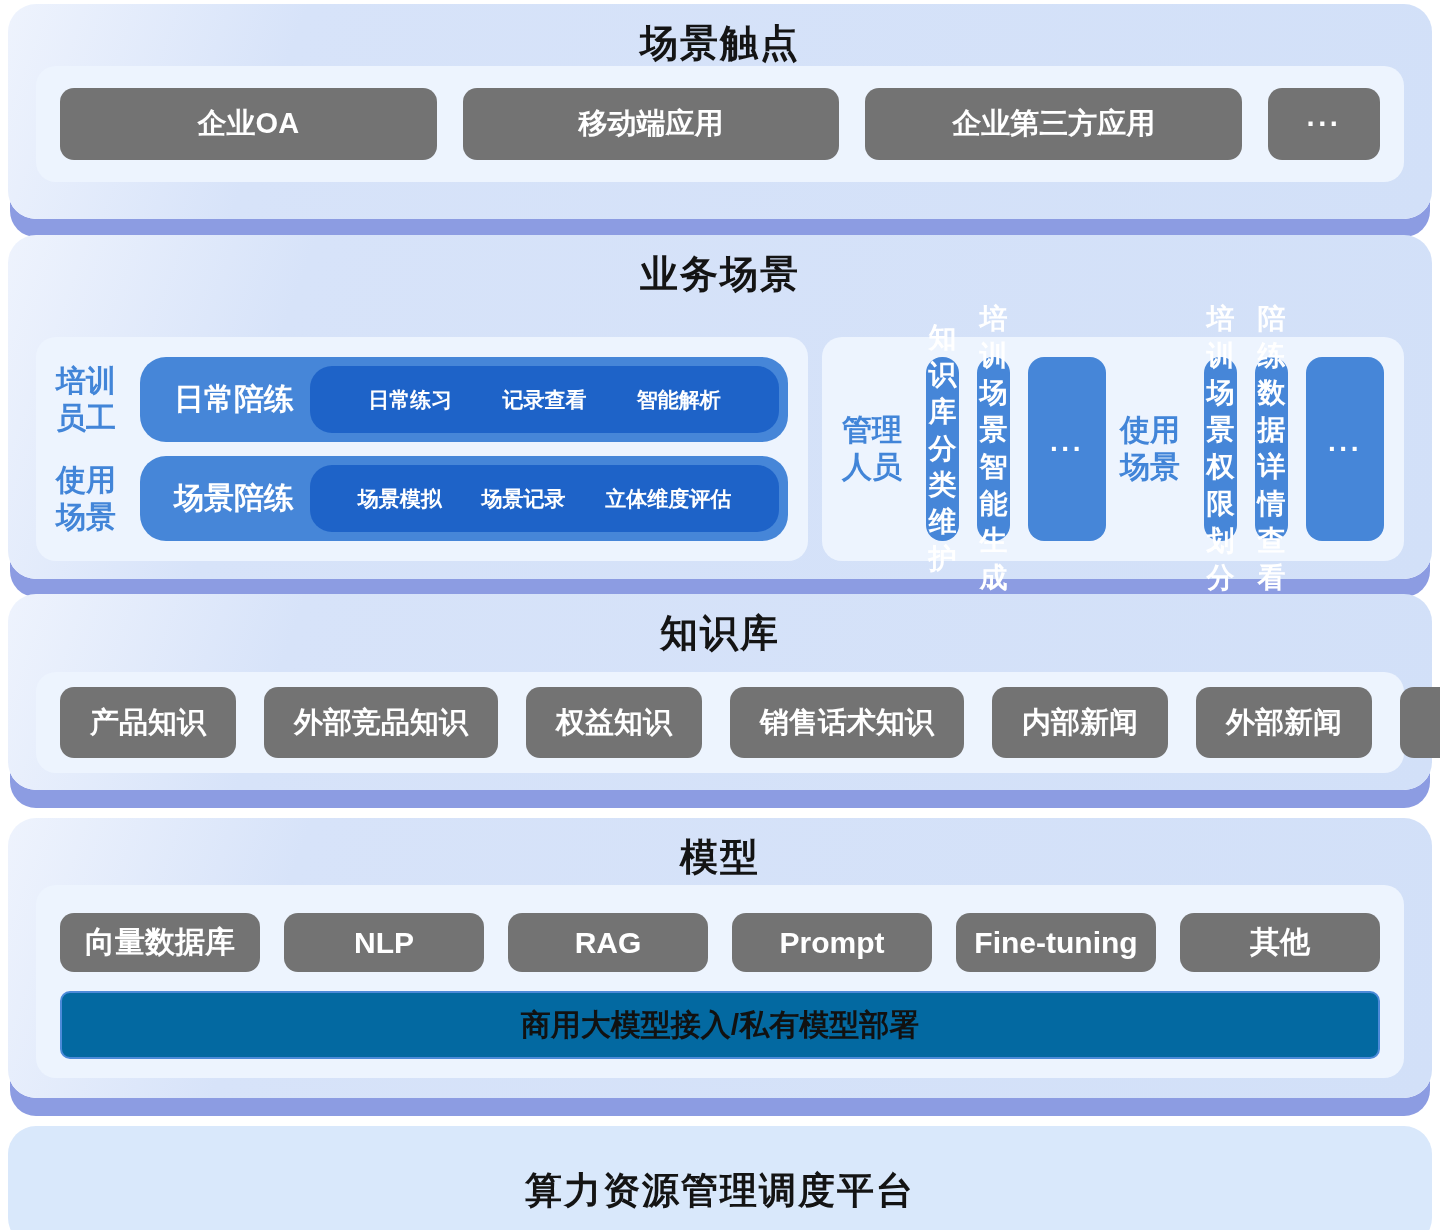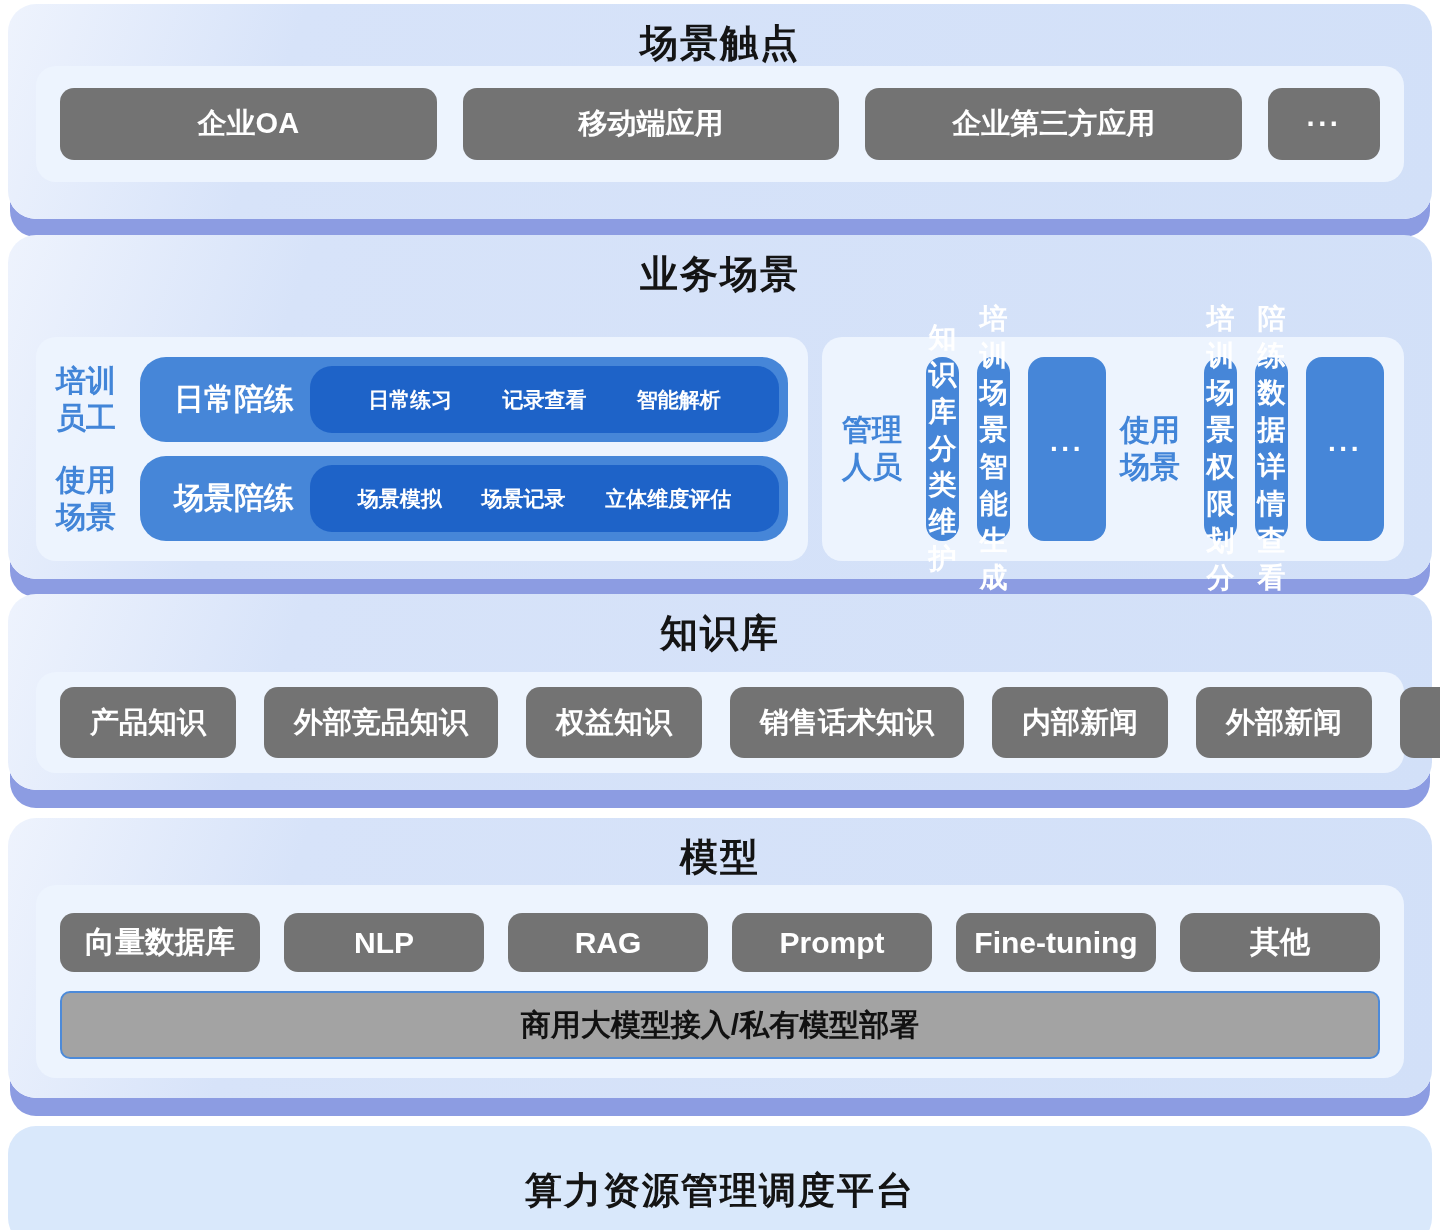--- a/index.html
+++ b/index.html
@@ -65,21 +65,21 @@
   #panel-knowledge .tray{top:78px;height:101px;padding:15px 24px;display:flex;gap:28px;justify-content:space-between;}
   #panel-knowledge .btn{font-size:29px;padding:0 30px;flex:0 1 auto;}
   #panel-knowledge .more{flex:0 0 135px;padding:0;}
 
   
   #panel-model{top:818px;height:280px;}
   #panel-model .tray{top:67px;height:193px;padding:28px 24px 16px;display:flex;flex-direction:column;}
   .model-row{display:flex;gap:24px;height:59px;}
   .model-row .btn{flex:1;font-size:30px;font-weight:600;}
   .model-bar{
-    margin-top:19px;height:64px;background:#a3a3a3;border:2px solid #4c8ad9;border-radius:10px;
+    margin-top:19px;height:64px;background:#0369a1;border:2px solid #4c8ad9;border-radius:10px;
     display:flex;align-items:center;justify-content:center;
     font-size:30px;font-weight:bold;color:#111111;
   }
 
   
   #panel-platform{
     position:absolute;left:8px;right:8px;top:1126px;height:120px;
     border-radius:28px;background:#d9e8fb;
   }
   #panel-platform .panel-title{padding-top:40px;font-size:37px;}

